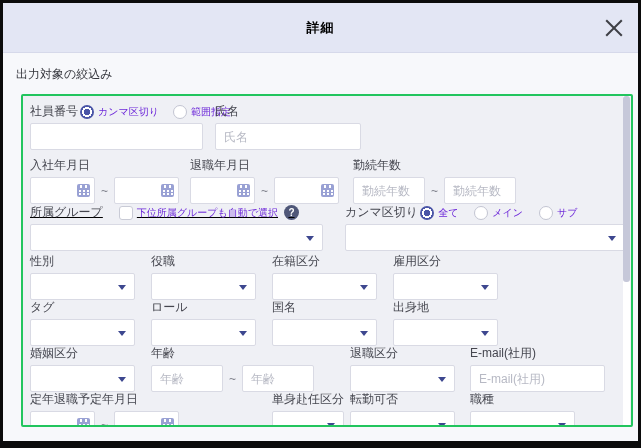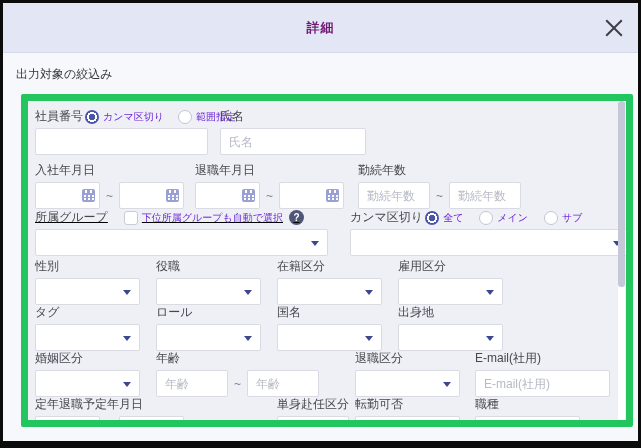--- a/index.html
+++ b/index.html
@@ -11,39 +11,39 @@
     border:3px solid #0b0b0b; border-bottom-width:7px;
     background:#f7f8fb;
     position:relative; overflow:hidden;
   }
 
   
   .hdr {
     height:50px; background:#e3e6f4; border-bottom:1px solid #d6d9ea;
     position:relative; display:flex; align-items:center; justify-content:center;
   }
-  .hdr-title { font-size:13px; font-weight:bold; color:#701a75; letter-spacing:1px;text-align:center; }
+  .hdr-title { font-size:13px; font-weight:bold; color:#000000; letter-spacing:1px;text-align:center; }
   .close {
     position:absolute; right:14px; top:50%; transform:translateY(-50%);
     width:20px; height:20px; cursor:pointer;
   }
   .close::before,.close::after {
     content:""; position:absolute; left:-1px; top:9px; width:22px; height:2px;
     background:#3e3f45;
   }
   .close::before { transform:rotate(45deg); }
   .close::after  { transform:rotate(-45deg); }
 
   
   .heading { font-size:12px; color:#35363d; margin:13px 0 0 13px; }
 
   .panel {
     position:relative; margin:11px 0 0 18px;
     width:612px; height:333px;
-    background:#eff0f5; border:7px solid #22c55e; border-radius:2px;
+    background:#eff0f5; border:2px solid #22c55e; border-radius:2px;
     overflow:hidden;
   }
 
   .grp { position:absolute; }
   .lblrow { display:flex; align-items:center; height:15px; margin-bottom:4px; white-space:nowrap; }
   .lbl { font-size:12px; color:#45464f; }
   .fldrow { display:flex; align-items:center; }
 
   .txt {
     height:27px; background:#fff; border:1px solid #d9dae4; border-radius:2px;

